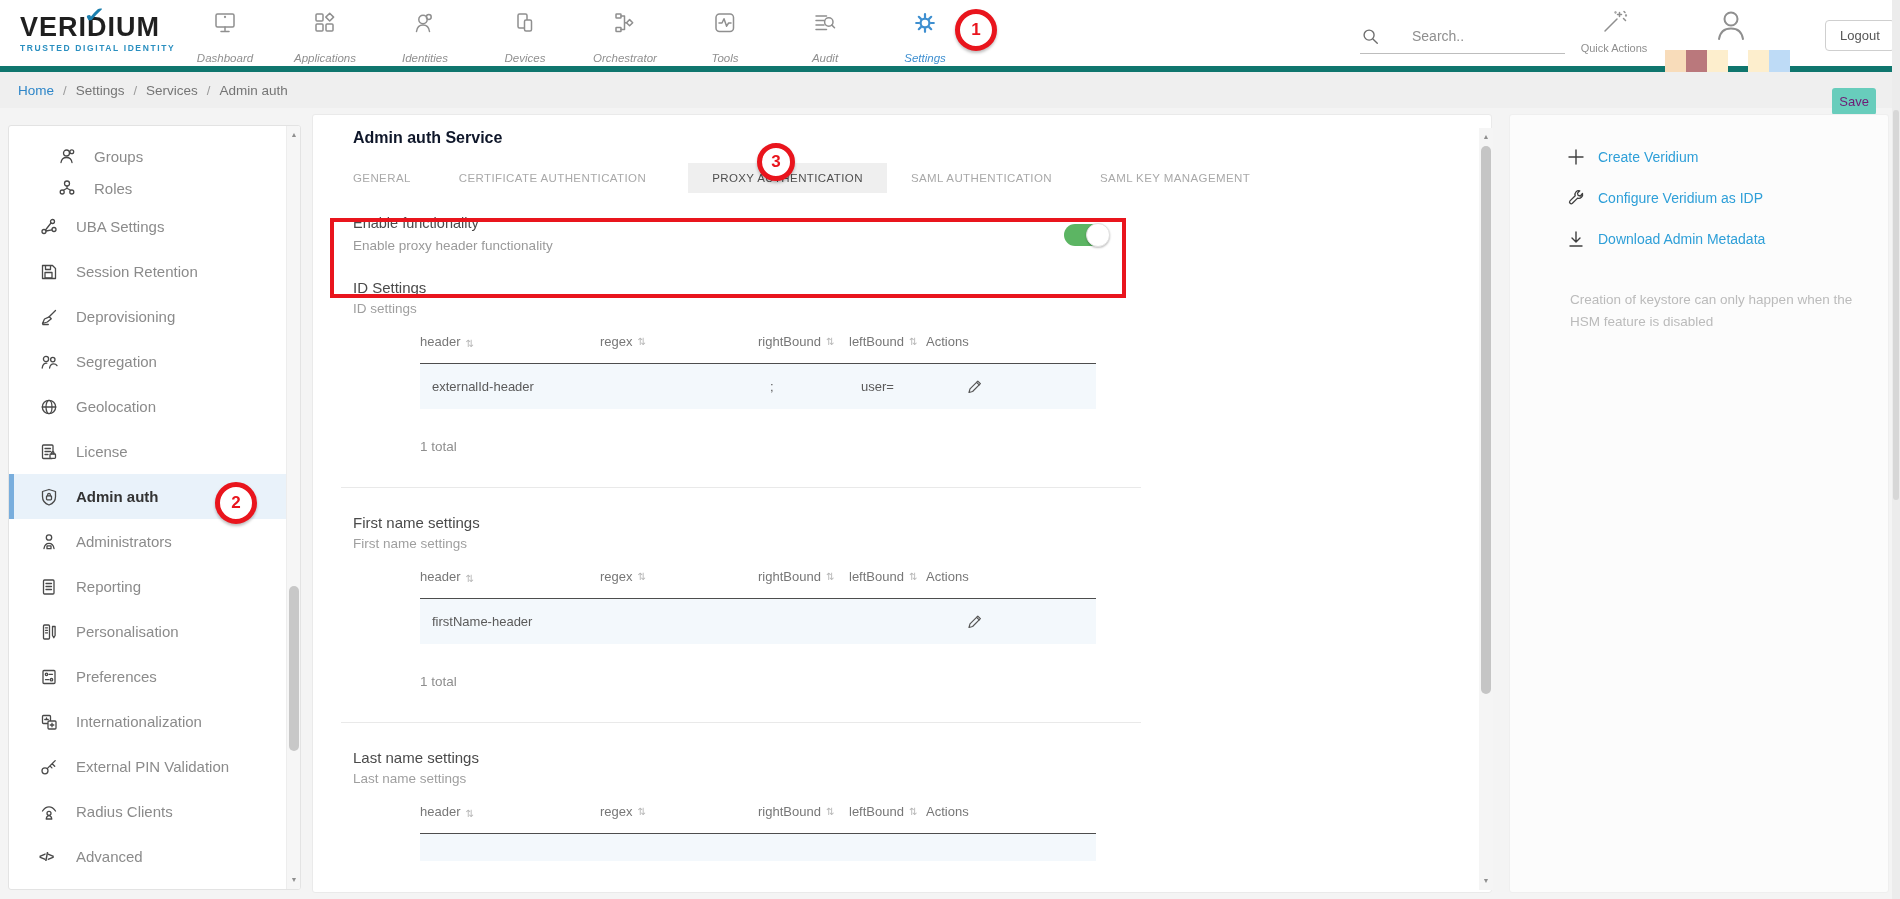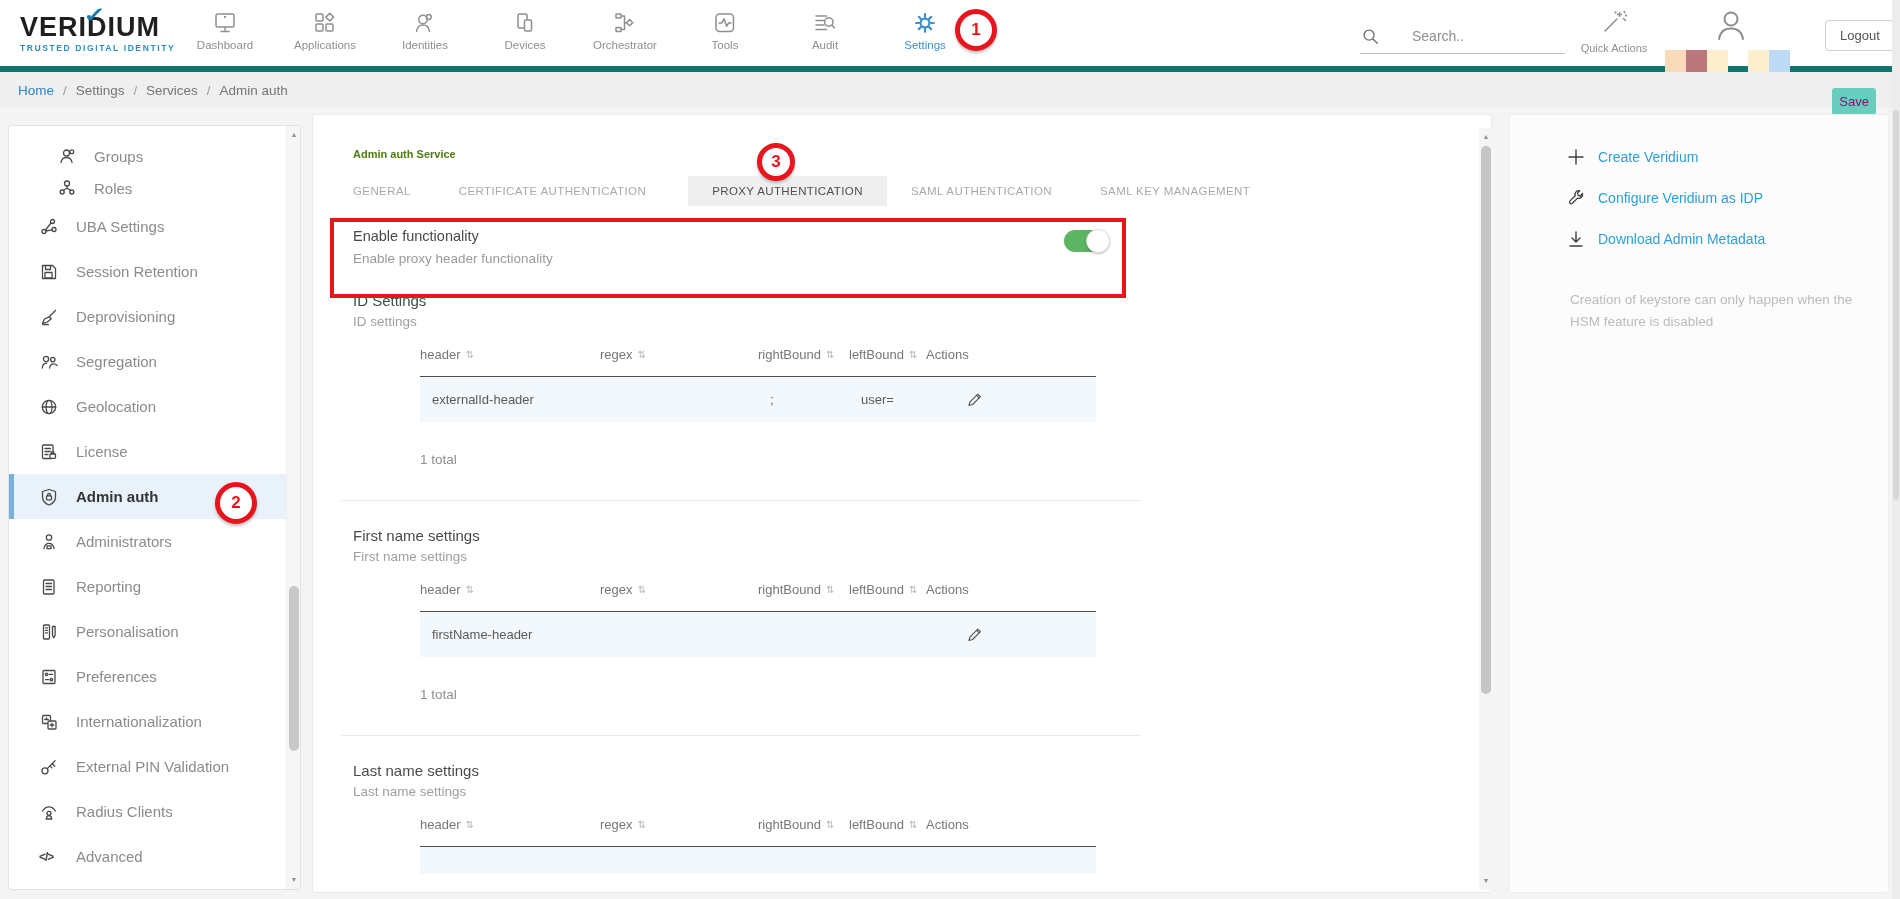--- a/index.html
+++ b/index.html
@@ -12,21 +12,21 @@
 
   
   .topbar { position:absolute; left:0; top:0; width:1900px; height:72px; background:#ffffff; border-bottom:6px solid #0f766e; }
   .logo { position:absolute; left:20px; top:12px; cursor:pointer; }
   .logo-word { font-size:27px; font-weight:bold; color:#1f1f1f; letter-spacing:1px; position:relative; }
   .logo-check { position:absolute; left:66px; top:-9px; color:#1b7fae; font-size:21px; font-weight:bold; transform:scaleX(1.3); }
   .logo-tag { font-size:8.5px; font-weight:bold; color:#2a8fc0; letter-spacing:1.6px; margin-top:0px; }
   .topnav { position:absolute; left:175px; top:8px; display:flex; }
   .nav-item { width:100px; display:flex; flex-direction:column; align-items:center; color:#8f8f8f; cursor:pointer; }
   .nav-item .nav-ic { height:30px; display:flex; align-items:center; }
-  .nav-item .nav-lbl { font-size:11.5px; margin-top:1px; color:#8f8f8f; }
+  .nav-item .nav-lbl { font-size:11.5px; margin-top:14px; color:#8f8f8f;font-style:italic; }
   .nav-item.active { color:#3e8fd0; }
   .nav-item.active .nav-lbl { color:#3e8fd0; }
   .search { position:absolute; left:1360px; top:26px; width:205px; border-bottom:1px solid #bdbdbd; display:flex; align-items:center; padding-bottom:7px; color:#6d6d6d; }
   .search input { border:none; outline:none; background:transparent; font-size:14px; color:#6d6d6d; margin-left:32px; width:150px; font-family:"Liberation Sans",sans-serif; }
   .search input::placeholder { color:#8f8f8f; }
   .quick { position:absolute; left:1578px; top:8px; width:72px; display:flex; flex-direction:column; align-items:center; color:#8f8f8f; cursor:pointer; }
   .quick .nav-lbl { font-size:11px; margin-top:6px; color:#8f8f8f; }
   .avatar { position:absolute; left:1712px; top:6px; color:#8f8f8f; cursor:pointer; }
   .swatches { position:absolute; left:1665px; top:50px; display:flex; }
   .swatch { width:21px; height:22px; }
@@ -49,37 +49,37 @@
   .side-item.selected { background:#e9f2fa; color:#333333; font-weight:bold; }
   .side-item.selected::before { content:""; position:absolute; left:0; top:0; bottom:0; width:5px; background:#79aedd; }
   .code-glyph { font-size:12px; font-weight:bold; color:#494949; letter-spacing:-1px; }
   .side-sb { position:absolute; right:0; top:0; bottom:0; width:14px; background:#f6f6f6; border-left:1px solid #ededed; }
   .sb-arrow { position:absolute; left:0; width:14px; height:14px; font-size:7px; color:#8f8f8f; text-align:center; line-height:14px; cursor:pointer; }
   .side-sb .up { top:2px; } .side-sb .down { bottom:2px; }
   .side-sb .thumb { position:absolute; left:2px; width:10px; top:460px; height:165px; background:#c8c8c8; border-radius:5px; cursor:pointer; }
 
   
   .main-panel { position:absolute; left:312px; top:114px; width:1180px; height:779px; background:#ffffff; border:1px solid #eaeaea; border-radius:3px; overflow:hidden; padding-left:40px; }
-  .main-title { margin-top:33px; font-size:11px; font-weight:bold; color:#4d7c0f; }
+  .main-title { margin-top:14px; font-size:16px; font-weight:bold; color:#0f172a; }
   .tabs { display:flex; align-items:center; margin-top:16px; }
   .tab { font-size:11.5px; letter-spacing:.4px; color:#a9a9a9; padding:9px 0; margin-right:48px; cursor:pointer; white-space:nowrap; }
   .tab.active { background:#efefef; color:#4f4f4f; padding:9px 24px; margin-left:-6px; margin-right:24px; }
-  .enable-row { margin-top:22px; width:755px; display:flex; justify-content:space-between; align-items:flex-start;gap:32px; }
+  .enable-row { margin-top:22px; width:755px; display:flex; justify-content:space-between; align-items:center;gap:32px; }
   .en-title { font-size:14.5px; color:#4a4a4a; }
   .en-sub { font-size:13.5px; color:#9a9a9a; margin-top:7px; }
   .toggle { width:44px; height:22px; border-radius:11px; background:#5cb563; position:relative; margin-top:2px; cursor:pointer; flex:none; }
   .toggle .knob { position:absolute; right:-2px; top:-1px; width:24px; height:24px; border-radius:50%; background:#ffffff; border:1px solid #e0e0e0; box-shadow:0 1px 2px rgba(0,0,0,.25); }
 
   .tbl-section { margin-top:26px; }
   .sec-title { font-size:15px; color:#4a4a4a; }
   .sec-sub { font-size:13.5px; color:#9f9f9f; margin-top:5px; }
   .tbl { margin-left:67px; width:676px; margin-top:18px; }
   .thead { display:flex; font-size:13px; color:#777777; }
   .col { display:flex; align-items:center; }
-  .c1 { width:180px; } .c2 { width:158px; } .c3 { width:91px; } .c4 { width:77px; } .c5 { width:120px; }
+  .c1 { width:180px;align-items:flex-end; } .c2 { width:158px; } .c3 { width:91px; } .c4 { width:77px; } .c5 { width:120px; }
   .sort { font-size:10px; color:#b5b5b5; margin-left:5px; cursor:pointer; }
   .tline { height:1px; background:#4d4d4d; margin-top:14px; }
   .trow { display:flex; align-items:center; height:45px; background:#f3f8fc; font-size:13px; color:#5a5a5a; padding-left:12px; }
   .trow .c1 { width:180px; } .trow .c2 { width:158px; } .trow .c3 { width:91px; } .trow .c4 { width:77px; }
   .pencil { color:#555; margin-left:28px; cursor:pointer; }
   .total { font-size:13.5px; color:#8e8e8e; margin-left:67px; margin-top:30px; }
   .sec-divider { height:1px; background:#e9e9e9; width:800px; margin-left:-12px; margin-top:33px; }
   .trow.sliver { height:27px; }
 
   

